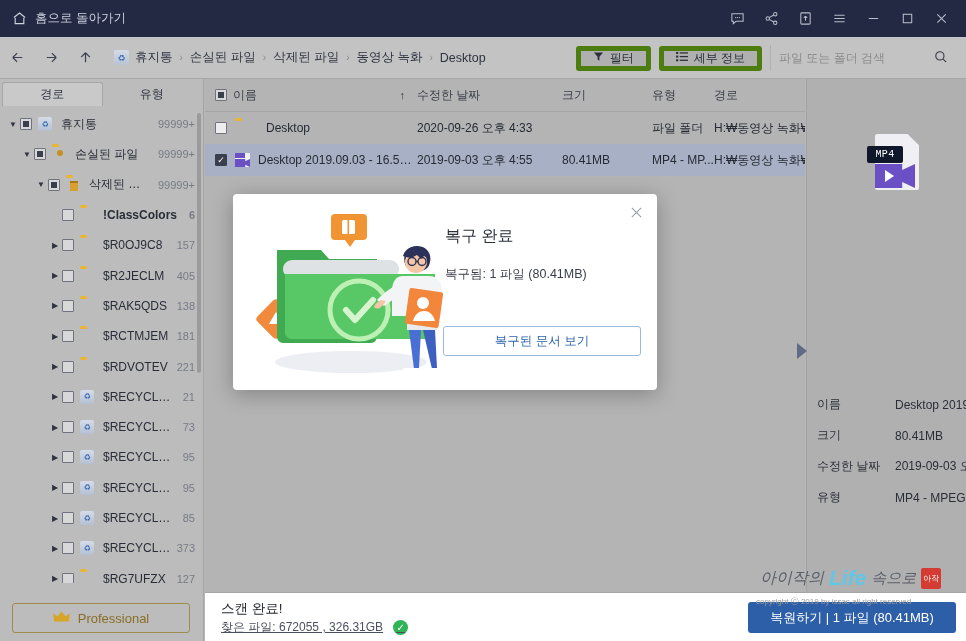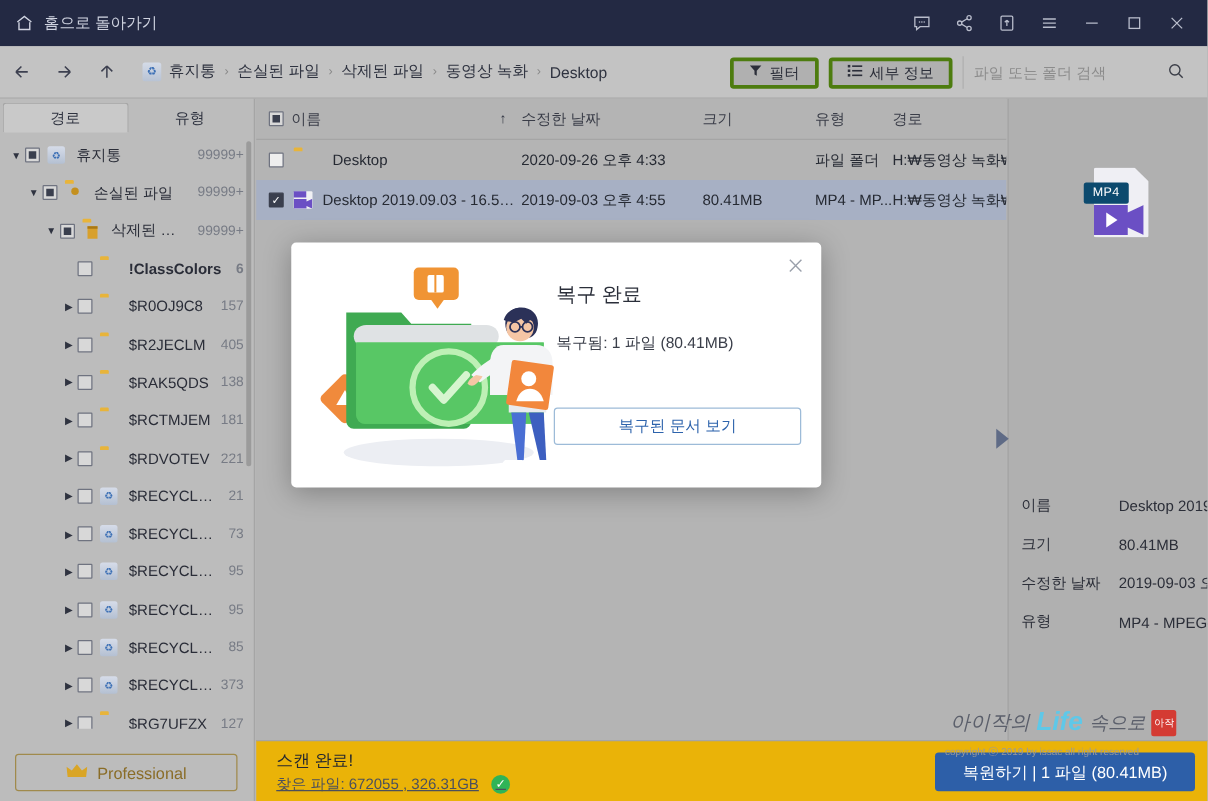--- a/index.html
+++ b/index.html
@@ -59,21 +59,21 @@
     font-size: 9px; color: #3b6fb5;
   }
   .nav-right {
     position: absolute; right: 0; top: 0; height: 42px;
     display: flex; align-items: center; gap: 8px; padding-right: 6px;
   }
   .pillbtn {
     display: flex; align-items: center; gap: 6px;
     height: 25px; padding: 0 12px; border-radius: 3px;
     background: #b0b0b0; color: #2c2f3a; font-size: 12px;
-    border: 3px solid #4d7c0f;
+    border: 5px solid #4d7c0f;
   }
   .searchbox {
     display: flex; align-items: center; width: 190px; height: 26px;
     padding: 0 8px; font-size: 12px; color: #7d7d7d;
     border-left: 1px solid #b0b0b0;
   }
   .searchbox input {
     border: 0; background: transparent; outline: none;
     font-size: 12px; color: #4b4b4b; width: 155px;
     font-family: inherit;
@@ -204,23 +204,24 @@
   .mp4big {
     position: absolute; left: 60px; top: 55px; width: 58px; height: 62px;
   }
   .mp4page {
     position: absolute; left: 8px; top: 0; width: 44px; height: 56px;
     background: #efeff4; border-radius: 2px;
     clip-path: polygon(0 0, 74% 0, 100% 20%, 100% 100%, 0 100%);
   }
   .mp4tag {
     position: absolute; left: 0; top: 12px; width: 36px; height: 17px;
-    background: #0c4a6e; border-radius: 2px; color: #fff;
+    background: #0f172a; border-radius: 2px; color: #fff;
     font-size: 10px; display: flex; align-items: center; justify-content: center;
     letter-spacing: .3px;
+    font-family: Liberation Mono, monospace;
   }
   .mp4body {
     position: absolute; left: 8px; top: 30px; width: 40px; height: 24px;
     background: #6b4fc4;
     clip-path: polygon(0 0,68% 0,68% 25%,100% 0,100% 100%,68% 75%,68% 100%,0 100%);
   }
   .mp4play {
     position: absolute; left: 18px; top: 36px;
     width: 0; height: 0; border-top: 6px solid transparent;
     border-bottom: 6px solid transparent; border-left: 9px solid #fff;
@@ -232,21 +233,21 @@
     font-size: 12.5px; color: #2c3a55;
   }
   .props { position: absolute; left: 10px; top: 310px; right: 0; }
   .prow { display: flex; height: 31px; align-items: center; font-size: 12px; color: #2b2e38; }
   .pkey { width: 78px; flex: none; }
   .pval { white-space: nowrap; overflow: hidden; }
 
   
   .statusbar {
     position: absolute; left: 205px; top: 592px; width: 761px; height: 49px;
-    background: #eab308; border-top: 1px solid #a5a5a5;
+    background: #ffffff; border-top: 1px solid #a5a5a5;
   }
   .scan-title { position: absolute; left: 16px; top: 7px; font-size: 13.5px; color: #24272f; }
   .scan-sub { position: absolute; left: 16px; top: 26px; font-size: 12px; color: #4c505c;
               display: flex; align-items: center; gap: 10px; text-decoration: underline; }
   .greenchk {
     width: 15px; height: 15px; border-radius: 50%; background: #2fb457;
     display: flex; align-items: center; justify-content: center; color: #fff; font-size: 10px;
   }
   .restore-btn {
     position: absolute; right: 10px; top: 9px; width: 208px; height: 31px;

